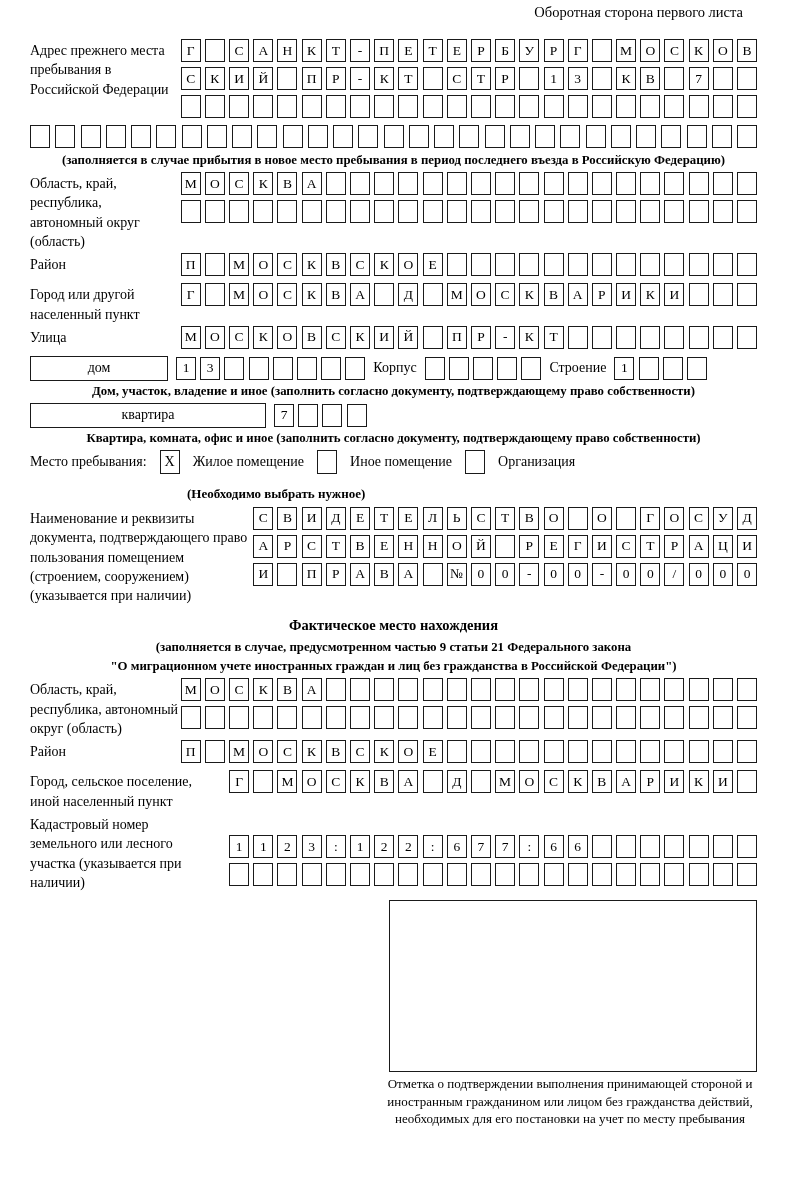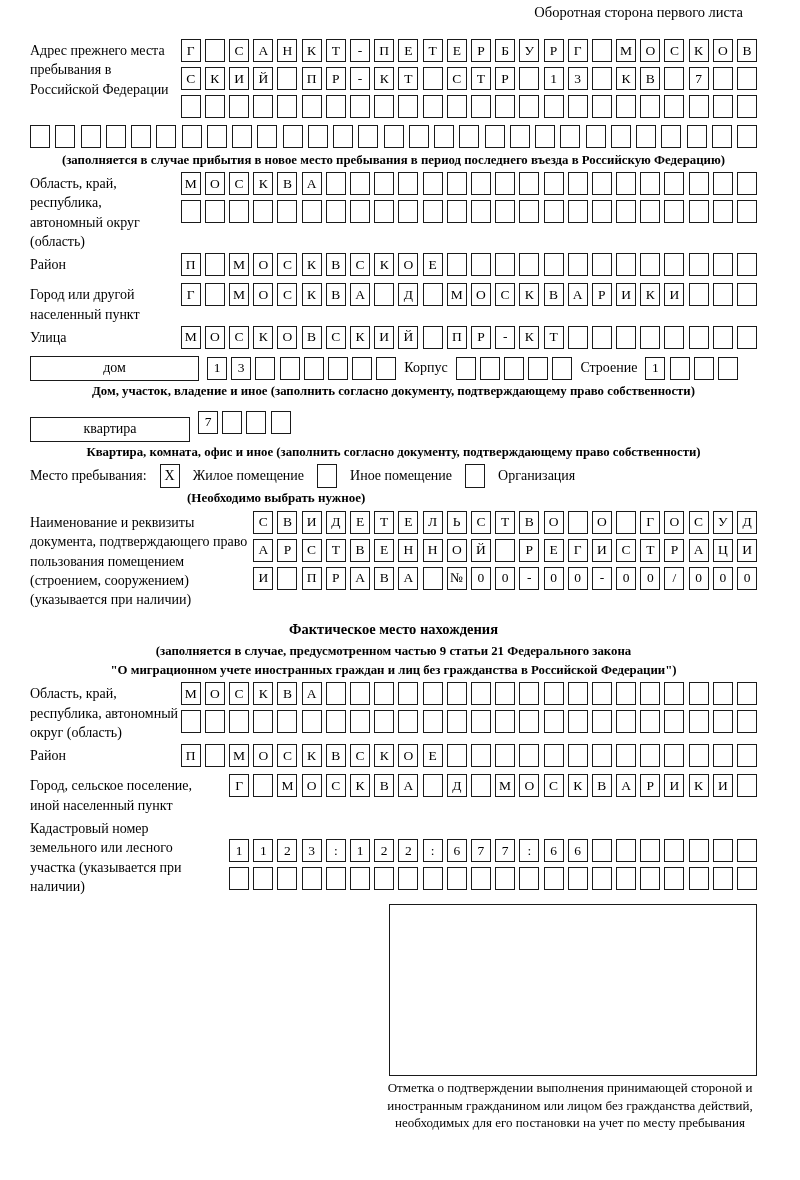--- a/index.html
+++ b/index.html
@@ -31,25 +31,25 @@
   .w215{max-width:218px;}
   .w150{max-width:152px;}
   .w190{max-width:192px;}
   .w175{max-width:178px;}
 
   .dom-row{display:flex;align-items:center;gap:8px;margin:2px 0 3px 0;}
   .dom-box{
     box-sizing:border-box;border:1.7px solid #1a1a1a;height:25px;
     display:flex;align-items:center;justify-content:center;font-size:14px;
   }
-  .dom-box.dom{width:169px;}
-  .dom-box.kvartira{width:160px;margin-top:14px;}
+  .dom-box.dom{width:138px;}
+  .dom-box.kvartira{width:236px;}
   .inline-label{font-size:14px;white-space:nowrap;}
 
-  .mesto-row{display:flex;align-items:center;gap:13px;font-size:14px;margin:4px 0 2px 0;}
+  .mesto-row{display:flex;align-items:center;gap:13px;font-size:14px;margin:4px 0 12px 0;}
   .checkbox{
     box-sizing:border-box;width:20px;height:24px;border:1.7px solid #1a1a1a;
     display:flex;align-items:center;justify-content:center;font-size:14px;flex:0 0 auto;
   }
   .choose-note{text-align:left;margin-left:157px;font-size:13px;margin-bottom:5px;}
 
   .stamp-box{
     box-sizing:border-box;width:368px;height:172px;border:1.8px solid #1a1a1a;
     margin-left:auto;margin-top:8px;background:#fff;
   }

